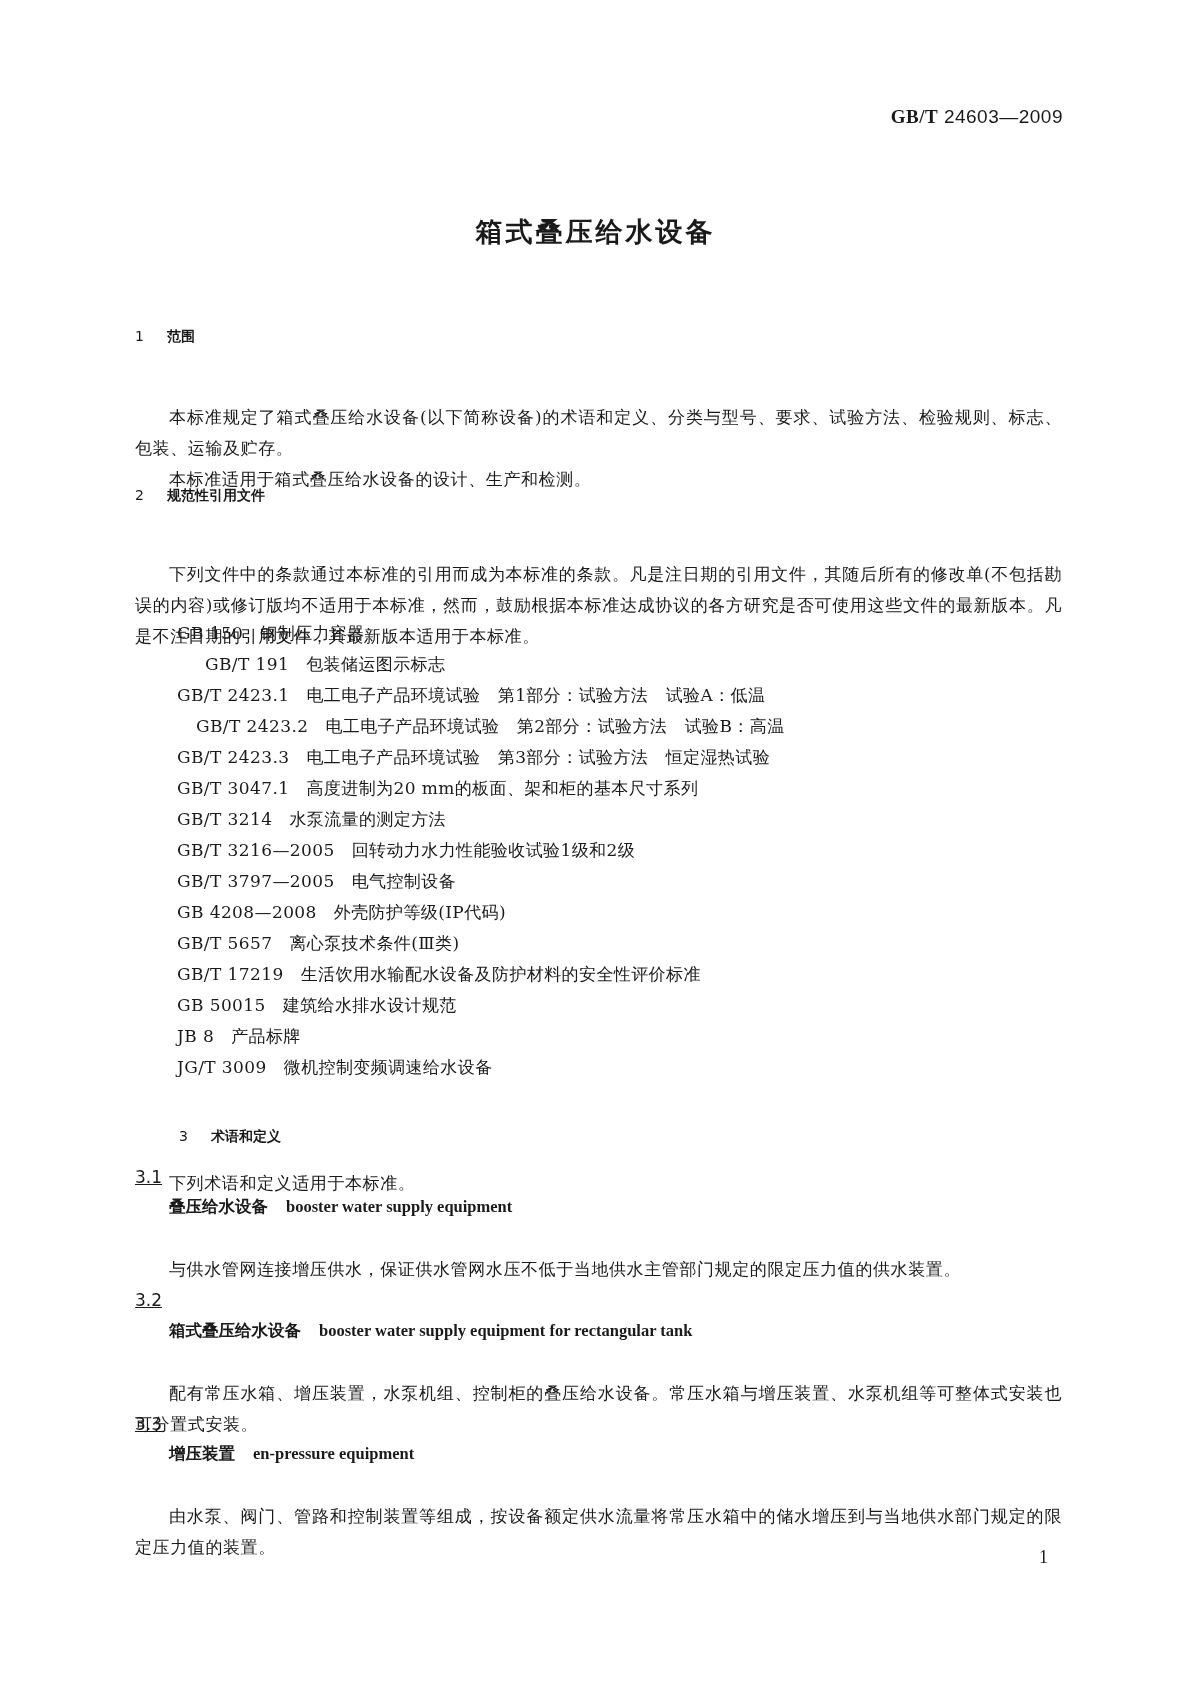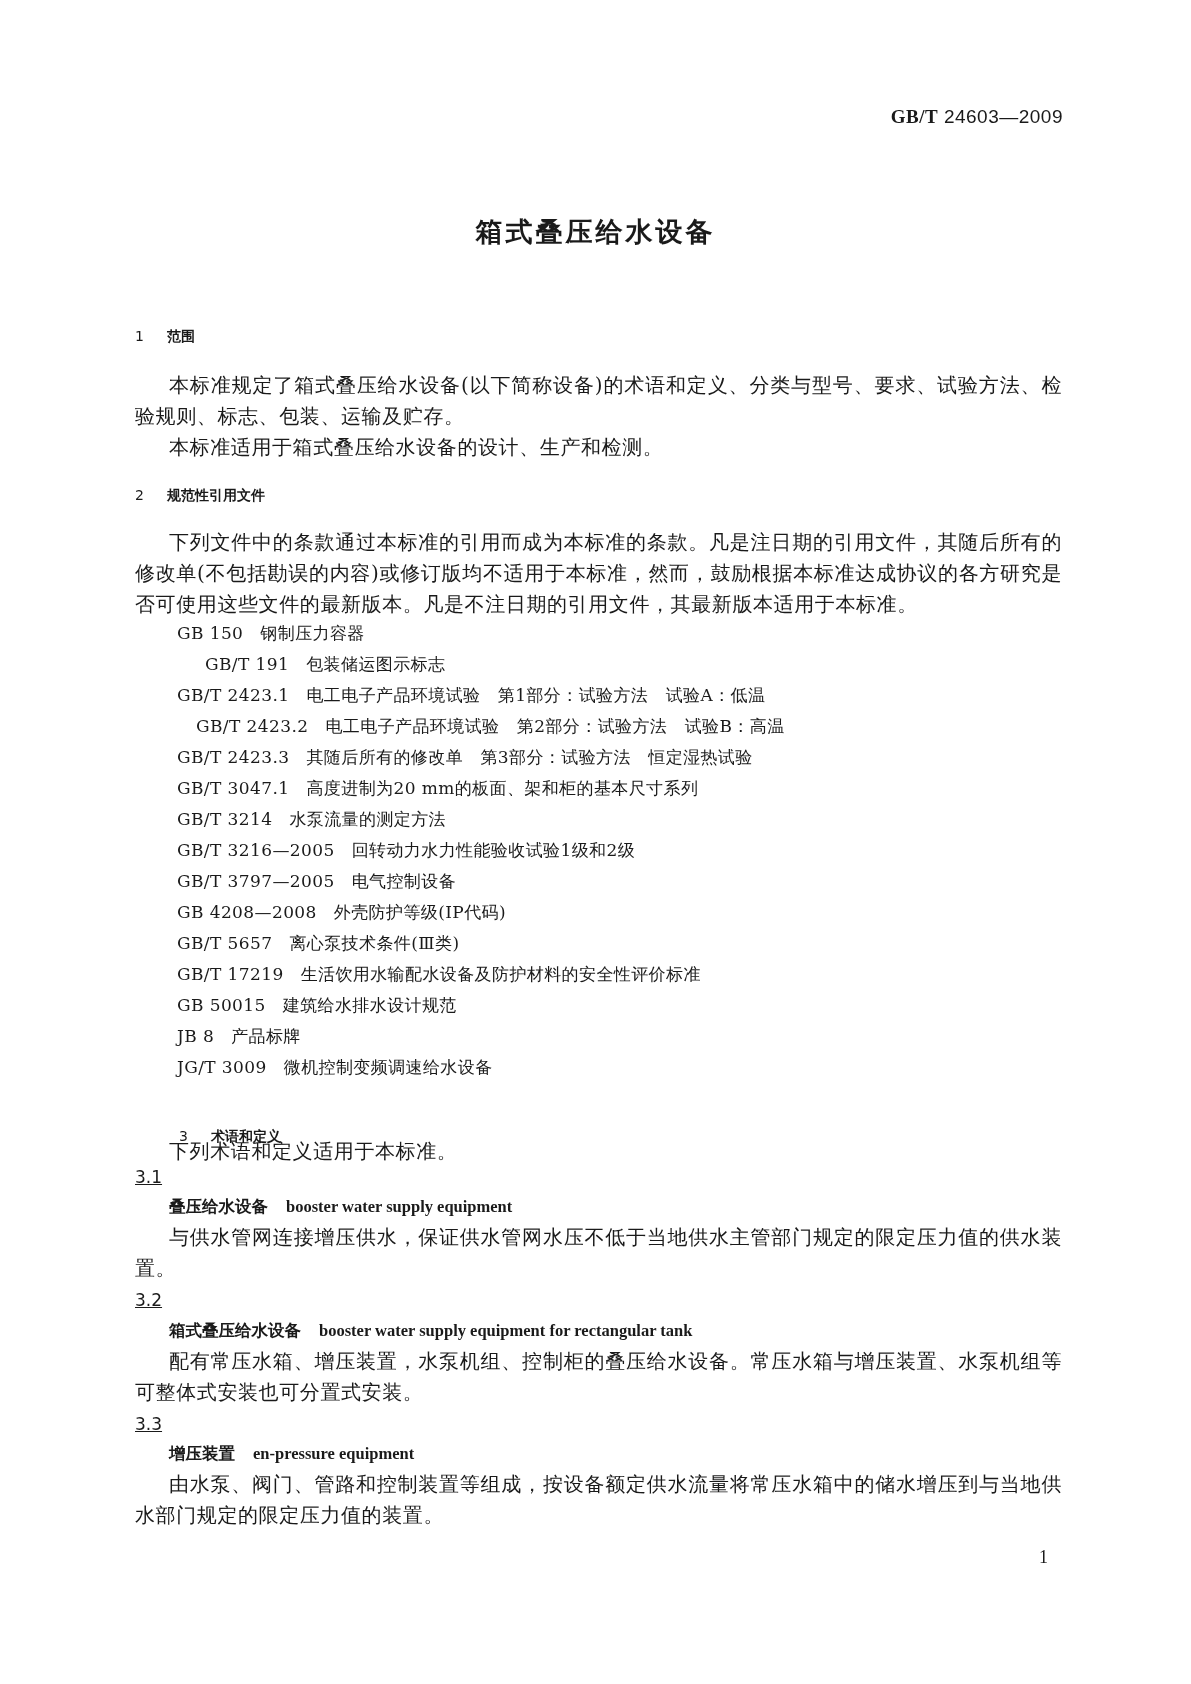--- a/index.html
+++ b/index.html
@@ -9,22 +9,22 @@
   .std-code { position: absolute; right: 128px; top: 106px; font-size: 19px;
               font-family: "Liberation Sans", "DejaVu Sans", sans-serif; letter-spacing: 0.5px; }
   .std-code .gb { font-family: "Liberation Serif", serif; font-weight: bold; }
   .doc-title { position: absolute; left: 0; width: 1191px; top: 214px; text-align: center;
                font-family: "DejaVu Sans", "Liberation Sans", sans-serif; font-weight: bold;
                font-size: 27px; letter-spacing: 3px; }
   .content { position: absolute; left: 135px; width: 927px; top: 0; }
   .h1 { position: absolute; left: 0; font-family: "DejaVu Sans", "Liberation Sans", sans-serif;
         font-weight: bold; font-size: 14px; white-space: nowrap; }
   .h1 .num { font-weight: normal; display: inline-block; width: 32px; }
-  .para { position: absolute; left: 0; width: 927px; font-size: 20px; line-height: 31px;
-          text-align: justify; text-indent: 34px; letter-spacing: 0.6px; }
+  .para { position: absolute; left: 0; width: 927px; font-size: 17px; line-height: 31px;
+          text-align: justify; text-indent: 34px; letter-spacing: 0.6px; margin-top: 32px; }
   .line { position: absolute; left: 42px; font-size: 17px; white-space: nowrap; letter-spacing: 0.4px; }
   .line .code { display: inline-block; }
   .line .sp { display: inline-block; width: 17px; }
   .clause { position: absolute; left: 0; font-size: 17px;
             font-family: "DejaVu Sans", "Liberation Sans", sans-serif; text-decoration: underline; }
   .term { position: absolute; left: 34px; font-size: 16.5px; white-space: nowrap; font-weight: bold; }
   .term .zh { font-family: "DejaVu Sans", "Liberation Sans", sans-serif; }
   .term .en { font-family: "Liberation Serif", serif; margin-left: 18px; }
   .page-num { position: absolute; left: 1039px; top: 1547px; font-size: 18px; font-family: "Liberation Serif", serif; }
 </style>
@@ -50,21 +50,21 @@
 
     <div class="h1" style="top:487px;">
       <span class="num">2</span><span>规范性引用文件</span>
     </div>
     <div class="para" style="top:527px;">下列文件中的条款通过本标准的引用而成为本标准的条款。凡是注日期的引用文件，其随后所有的修改单(不包括勘误的内容)或修订版均不适用于本标准，然而，鼓励根据本标准达成协议的各方研究是否可使用这些文件的最新版本。凡是不注日期的引用文件，其最新版本适用于本标准。</div>
 
     <div class="line" style="top:622px;"><span class="code">GB 150</span><span class="sp"></span><span>钢制压力容器</span></div>
     <div class="line" style="top:653px;margin-left:28px;"><span class="code">GB/T 191</span><span class="sp"></span><span>包装储运图示标志</span></div>
     <div class="line" style="top:684px;"><span class="code">GB/T 2423.1</span><span class="sp"></span><span>电工电子产品环境试验　第1部分：试验方法　试验A：低温</span></div>
     <div class="line" style="top:715px;margin-left:19px;"><span class="code">GB/T 2423.2</span><span class="sp"></span><span>电工电子产品环境试验　第2部分：试验方法　试验B：高温</span></div>
-    <div class="line" style="top:746px;"><span class="code">GB/T 2423.3</span><span class="sp"></span><span>其随后所有的修改单　第3部分：试验方法　恒定湿热试验</span></div>
+    <div class="line" style="top:746px;"><span class="code">GB/T 2423.3</span><span class="sp"></span><span>电工电子产品环境试验　第3部分：试验方法　恒定湿热试验</span></div>
     <div class="line" style="top:777px;"><span class="code">GB/T 3047.1</span><span class="sp"></span><span>高度进制为20 mm的板面、架和柜的基本尺寸系列</span></div>
     <div class="line" style="top:808px;"><span class="code">GB/T 3214</span><span class="sp"></span><span>水泵流量的测定方法</span></div>
     <div class="line" style="top:839px;"><span class="code">GB/T 3216—2005</span><span class="sp"></span><span>回转动力水力性能验收试验1级和2级</span></div>
     <div class="line" style="top:870px;"><span class="code">GB/T 3797—2005</span><span class="sp"></span><span>电气控制设备</span></div>
     <div class="line" style="top:901px;"><span class="code">GB 4208—2008</span><span class="sp"></span><span>外壳防护等级(IP代码)</span></div>
     <div class="line" style="top:932px;"><span class="code">GB/T 5657</span><span class="sp"></span><span>离心泵技术条件(Ⅲ类)</span></div>
     <div class="line" style="top:963px;"><span class="code">GB/T 17219</span><span class="sp"></span><span>生活饮用水输配水设备及防护材料的安全性评价标准</span></div>
     <div class="line" style="top:994px;"><span class="code">GB 50015</span><span class="sp"></span><span>建筑给水排水设计规范</span></div>
     <div class="line" style="top:1025px;"><span class="code">JB 8</span><span class="sp"></span><span>产品标牌</span></div>
     <div class="line" style="top:1056px;"><span class="code">JG/T 3009</span><span class="sp"></span><span>微机控制变频调速给水设备</span></div>

